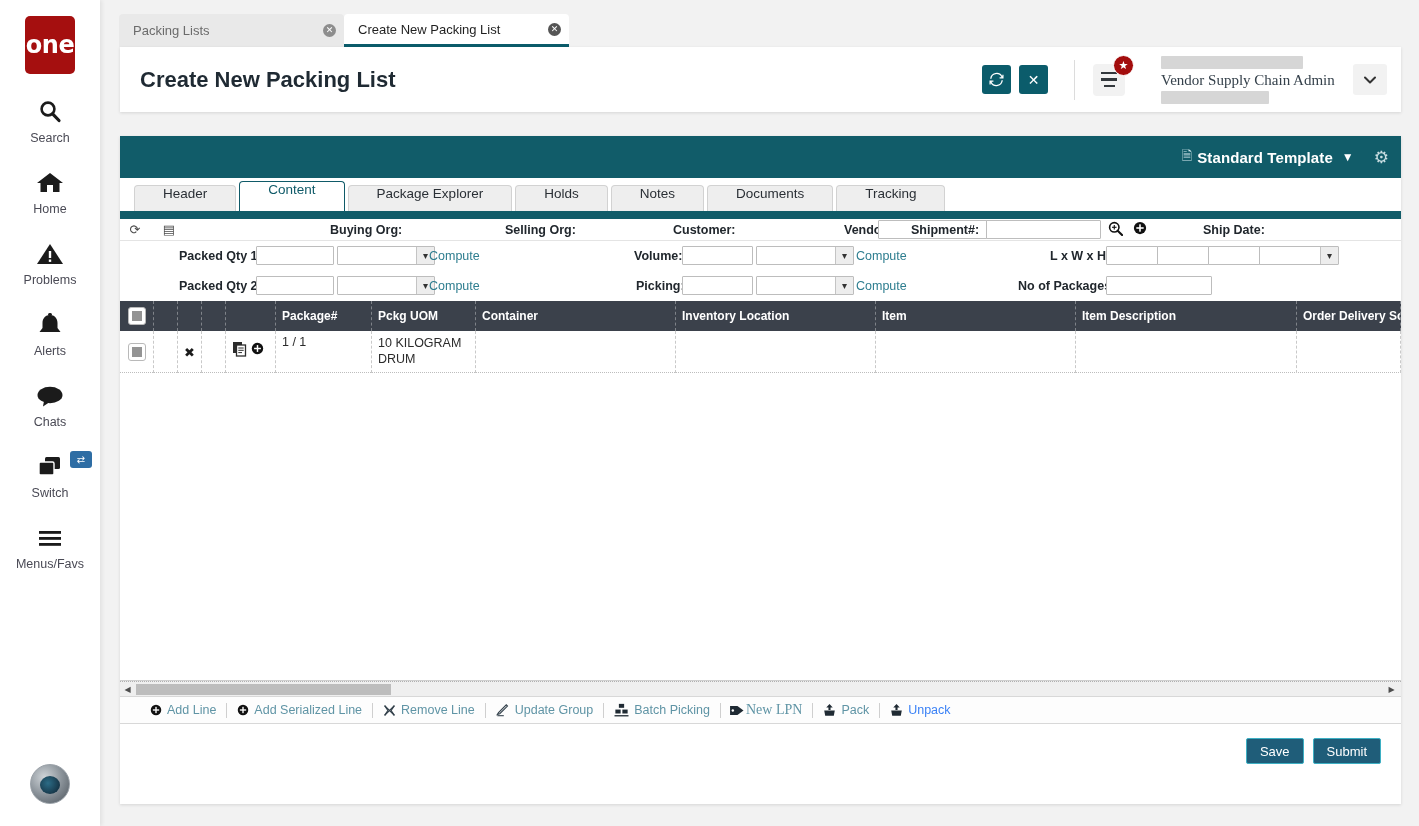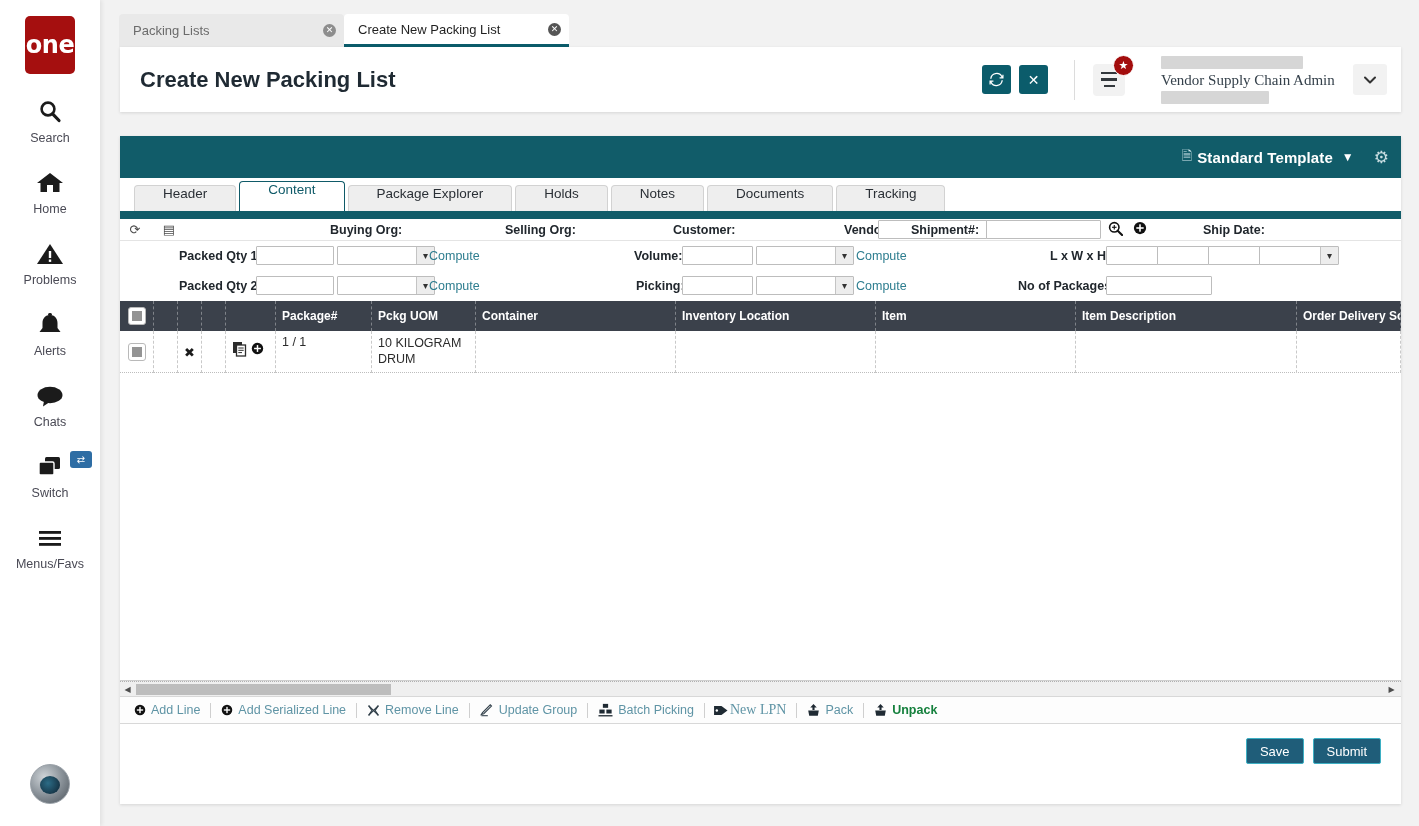--- a/index.html
+++ b/index.html
@@ -204,21 +204,21 @@
   #hscroll-track {
     height: 15px; background: #efefef; border-top: 1px dotted #b0b0b0; position: relative;
     display: flex; align-items: center;
   }
   #hscroll-thumb { position: absolute; left: 16px; top: 2px; width: 255px; height: 11px; background: #bdbdbd; }
   .hs-arrow { width: 15px; text-align: center; font-size: 8px; color: #4d4d4d; }
 
   
   #action-bar {
     height: 28px; background: #fdfdfd; border-top: 1px solid #d8d8d8; border-bottom: 1px solid #d8d8d8;
-    display: flex; align-items: center; padding-left: 4px;
+    display: flex; align-items: center; padding-left: 20px;
   }
   .act {
     display: flex; align-items: center; font-size: 12.5px; color: #5f94a5;
     padding: 0 10px; cursor: pointer; white-space: nowrap;
   }
   .act .aic { color: #22323d; font-size: 12px; margin-right: 5px; display: flex; align-items: center; }
   .act-sep { width: 1px; height: 15px; background: #cfcfcf; }
 
   
   #footer { height: 54px; background: #fff; display: flex; align-items: center; justify-content: flex-end; padding-right: 20px; }
@@ -601,21 +601,21 @@
       <span>Pack</span>
     </div>
     <div class="act-sep"></div>
     <div class="act">
       <span class="aic">
           <svg width="13" height="14" viewBox="0 0 16 16">
             <path d="M8 0.5 L12 5 L9.3 5 L9.3 8 L6.7 8 L6.7 5 L4 5 Z" fill="#1f2a33"></path>
             <path d="M1.5 8.5 L14.5 8.5 L13.3 15 L2.7 15 Z" fill="#1f2a33"></path>
           </svg>
         </span>
-      <span style="color:#15803d;font-weight:bold;">Unpack</span>
+      <span style="color:#3b82f6;">Unpack</span>
     </div>
   </div>
 
   <div id="footer">
     <div class="btn-primary">Save</div>
     <div class="btn-primary">Submit</div>
   </div>
 </div>
 
 </body></html>

